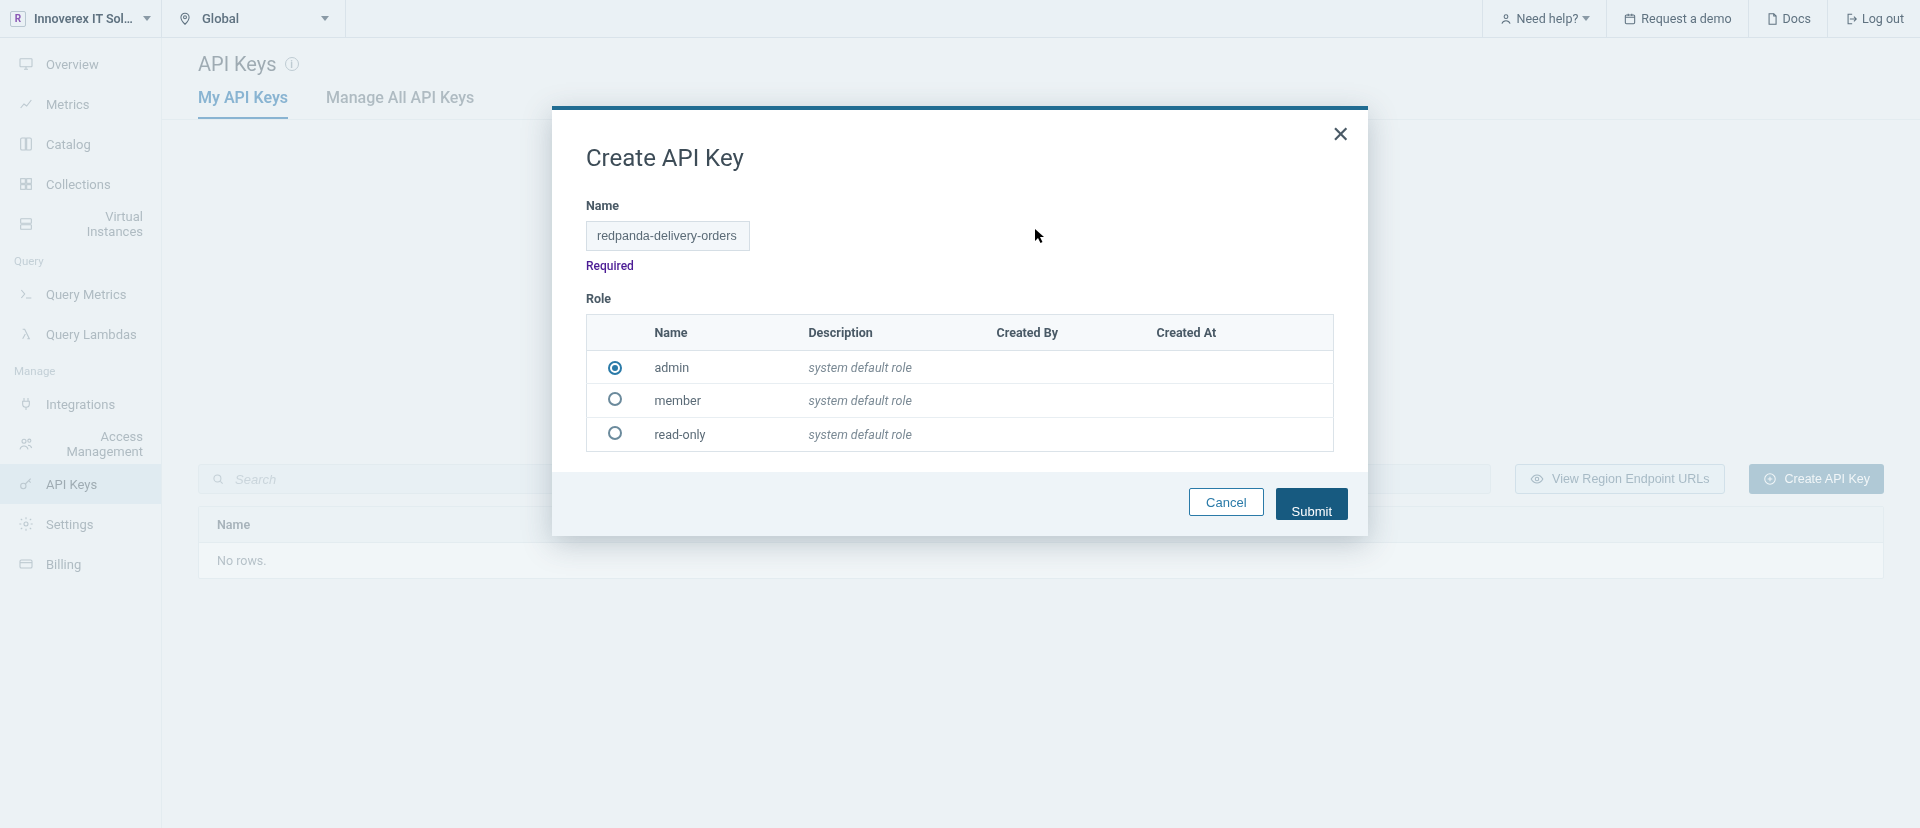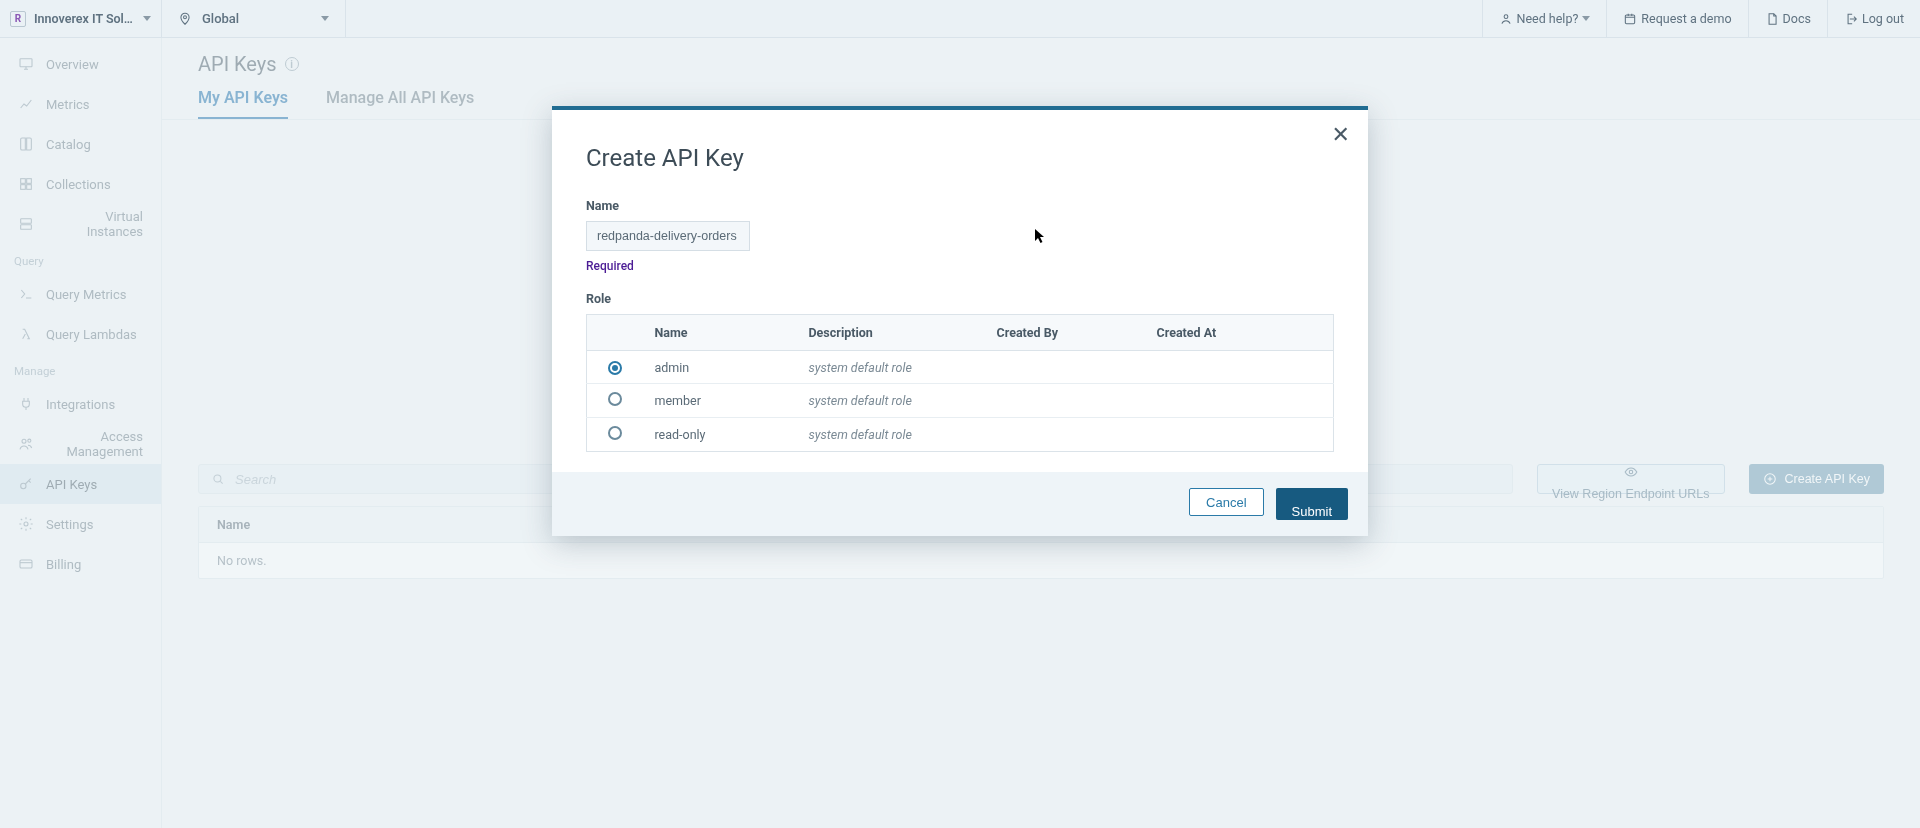--- a/index.html
+++ b/index.html
@@ -105,21 +105,21 @@
     height:30px; padding:0 12px; color:#9aaab5;
   }
   .search-box input {
     border:none; background:transparent; outline:none; flex:1; font-size:13px; color:#4a5a66;
     font-style:italic;
   }
   .search-box input::placeholder { color:#a9b7c1; font-style:italic; }
   .btn-outline {
     display:flex; align-items:center; gap:8px;
     height:30px; padding:0 14px; border:1px solid #b9cfdd; border-radius:3px;
-    background:#eaf3f8; color:#5b7a8e; cursor:pointer; font-size:12.5px; font-weight:500;flex-direction:column;
+    background:#eaf3f8; color:#5b7a8e; cursor:pointer; font-size:12.5px; font-weight:500;
   }
   .btn-primary-soft {
     display:flex; align-items:center; gap:8px;
     height:30px; padding:0 14px; border:none; border-radius:3px;
     background:#6f9bb3; color:#fff; cursor:pointer; font-size:12.5px; font-weight:500;
   }
 
   .data-table {
     margin-top:12px; border:1px solid #e1e8ed; border-radius:2px; background:#fff;
   }

